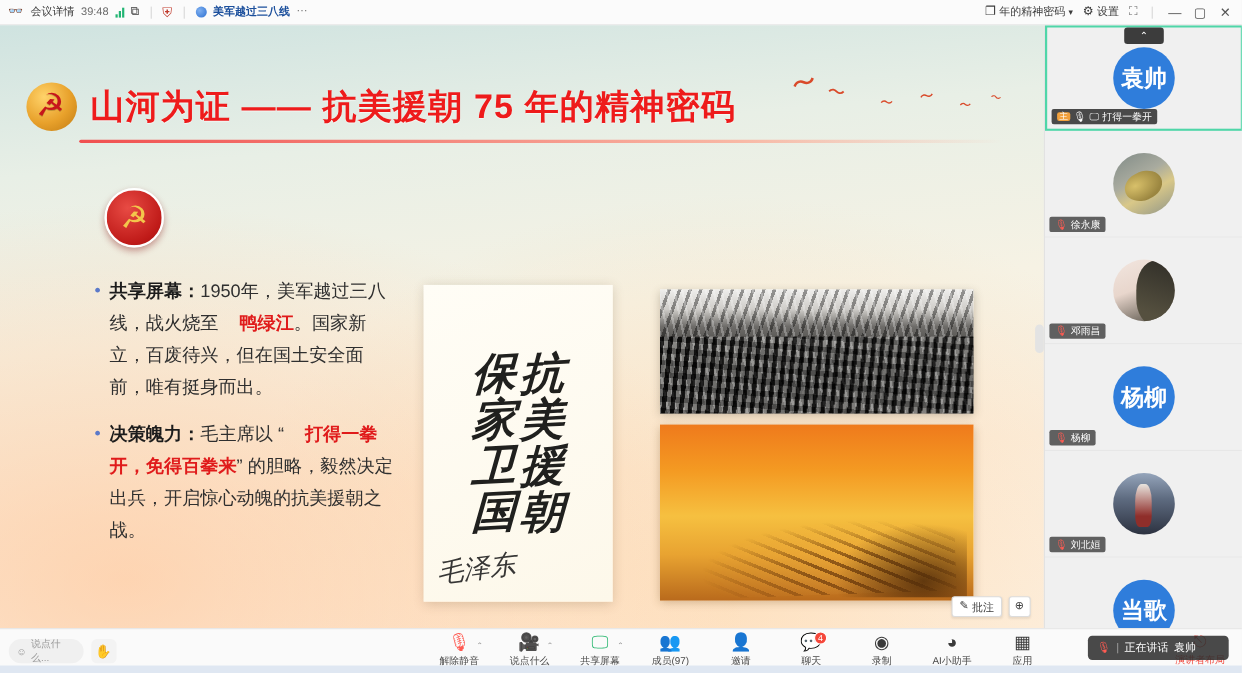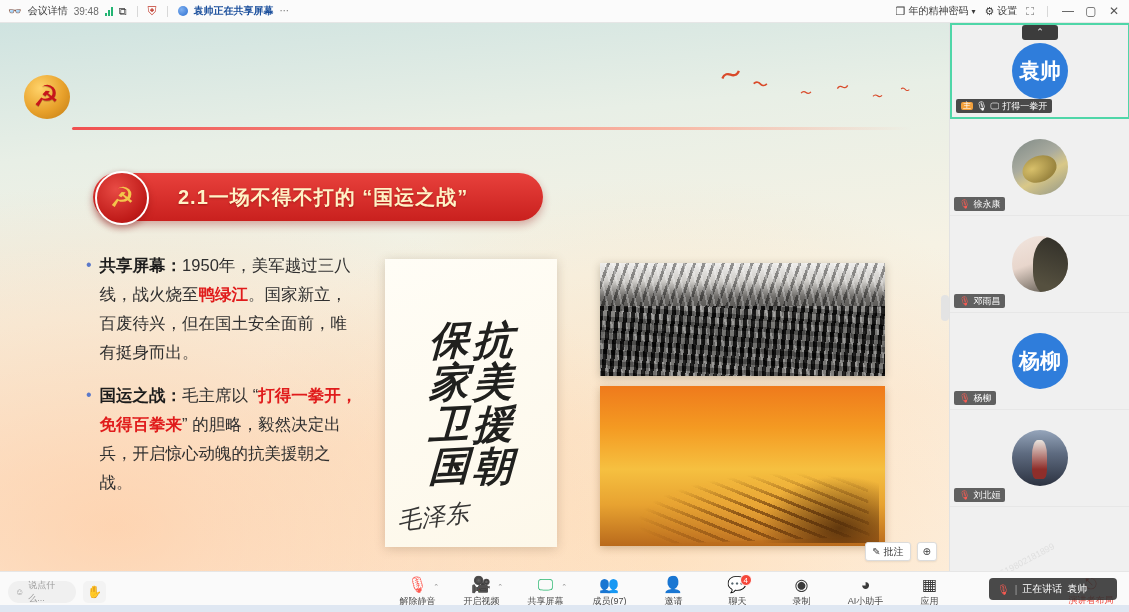--- a/index.html
+++ b/index.html
@@ -99,21 +99,21 @@
   .banner-badge span { font-size: 28px; color: #f3c64b; line-height: 1; }
 
   
   .bullets { position: absolute; left: 86px; top: 228px; width: 272px; z-index: 3; }
   .bullet { display: flex; gap: 8px; margin-bottom: 14px; }
   .bullet .dot { color: #5b79c9; font-size: 16px; line-height: 28px; flex: none; }
   .bullet .body {
     font-size: 16.5px; line-height: 29px; color: #2f2f2f; font-weight: 500;
   }
   .bullet .lead { font-weight: bold; color: #1c1c1c; }
-  .bullet .hl { color: #e01b1b; font-weight: bold; }
+  .bullet .hl { color: #e01b1b; font-weight: bold; margin-left: 19px; }
 
   
   .calli {
     position: absolute; left: 385px; top: 236px; width: 172px; height: 288px; z-index: 3;
     background: linear-gradient(160deg, #fffdf6, #fdf8ea);
     box-shadow: 0 2px 10px rgba(90,70,40,.22);
     display: flex; align-items: center; justify-content: center;
     overflow: hidden;
   }
   .calli .cols { display: flex; flex-direction: row-reverse; gap: 4px; padding: 8px 6px; }
@@ -291,21 +291,21 @@
       <span class="signal-bars">
           <i></i>
           <i></i>
           <i></i>
         </span>
       <span class="ico" style="font-size:11px;">⧉</span>
       <span class="tb-sep"></span>
       <span class="ico" style="font-size:12px;color:#c0392b;">⛨</span>
       <span class="tb-sep"></span>
       <span class="share-dot"></span>
-      <span class="share-name">袁帅正在共享屏幕</span>
+      <span class="share-name">美军越过三八线</span>
       <span class="ico" style="font-size:10px;color:#7a7a7a;">⋯</span>
     </div>
     <div class="tb-right">
       <span class="tb-item">
         <span class="ico" style="font-size:11px;">❐</span>
         <span>年的精神密码</span>
         <span style="font-size:8px;">▾</span>
       </span>
       <span class="tb-item">
         <span class="ico" style="font-size:11px;">⚙</span>
@@ -328,41 +328,39 @@
       <span class="bird" style="left:136px;top:18px;font-size:13px;transform:rotate(-10deg);">〜</span>
       <span class="bird" style="left:172px;top:28px;font-size:11px;">〜</span>
       <span class="bird" style="left:200px;top:22px;font-size:10px;transform:rotate(12deg);">〜</span>
     </div>
 
     <div class="slide-title-row">
       <span class="emblem">
         <span class="circle"></span>
           <span class="sickle">☭</span>
       </span>
+      <span class="slide-title">山河为证 —— 抗美援朝 75 年的精神密码</span>
     </div>
     <div class="title-rule"></div>
 
-    <div class="section-banner">
-      <span class="txt">2.1一场不得不打的 “国运之战”</span>
-    </div>
     <div class="banner-badge">
         <span>☭</span>
       </div>
 
     <div class="bullets">
       <div class="bullet">
         <span class="dot">•</span>
         <span class="body">
           <b class="lead">共享屏幕：</b><span>1950年，美军越过三八线，战火烧至</span><span class="hl">鸭绿江</span><span>。国家新立，百废待兴，但在国土安全面前，唯有挺身而出。</span>
         </span>
       </div>
       <div class="bullet">
         <span class="dot">•</span>
         <span class="body">
-          <b class="lead">国运之战：</b><span>毛主席以 “</span><span class="hl">打得一拳开，免得百拳来</span><span>” 的胆略，毅然决定出兵，开启惊心动魄的抗美援朝之战。</span>
+          <b class="lead">决策魄力：</b><span>毛主席以 “</span><span class="hl">打得一拳开，免得百拳来</span><span>” 的胆略，毅然决定出兵，开启惊心动魄的抗美援朝之战。</span>
         </span>
       </div>
     </div>
 
     <div class="calli">
       <div class="cols">
         <div class="col">
           <span class="ch">抗</span>
           <span class="ch">美</span>
           <span class="ch">援</span>
@@ -439,20 +437,23 @@
     </div>
 
     <div class="tile">
       <div class="avatar-img av-game"></div>
       <div class="name-chip">
         <span class="chip-ico mic-muted">🎙</span>
         <span>刘北姮</span>
       </div>
     </div>
 
+    <div class="tile">
+      <div class="avatar-init">当歌</div>
+    </div>
   </div>
 
   <div class="speaking-bar">
     <span class="mic-muted">🎙</span>
     <span style="opacity:.45;">|</span>
     <span>正在讲话</span>
     <span>袁帅</span>
   </div>
 
   <div class="bottombar">
@@ -463,21 +464,21 @@
     <div class="react-btn">✋</div>
 
     <div class="tools">
       <div class="tool">
         <span class="glyph mic-muted">🎙</span>
         <span class="lbl">解除静音</span>
         <span class="caret">⌃</span>
       </div>
       <div class="tool">
         <span class="glyph" style="color:#444;">🎥</span>
-        <span class="lbl">开启视频</span>
+        <span class="lbl">说点什么</span>
         <span class="caret">⌃</span>
       </div>
       <div class="tool">
         <span class="glyph" style="color:#2eb872;">🖵</span>
         <span class="lbl">共享屏幕</span>
         <span class="caret">⌃</span>
       </div>
       <div class="tool">
         <span class="glyph" style="color:#3a3a3a;">👥</span>
         <span class="lbl">成员(97)</span>

